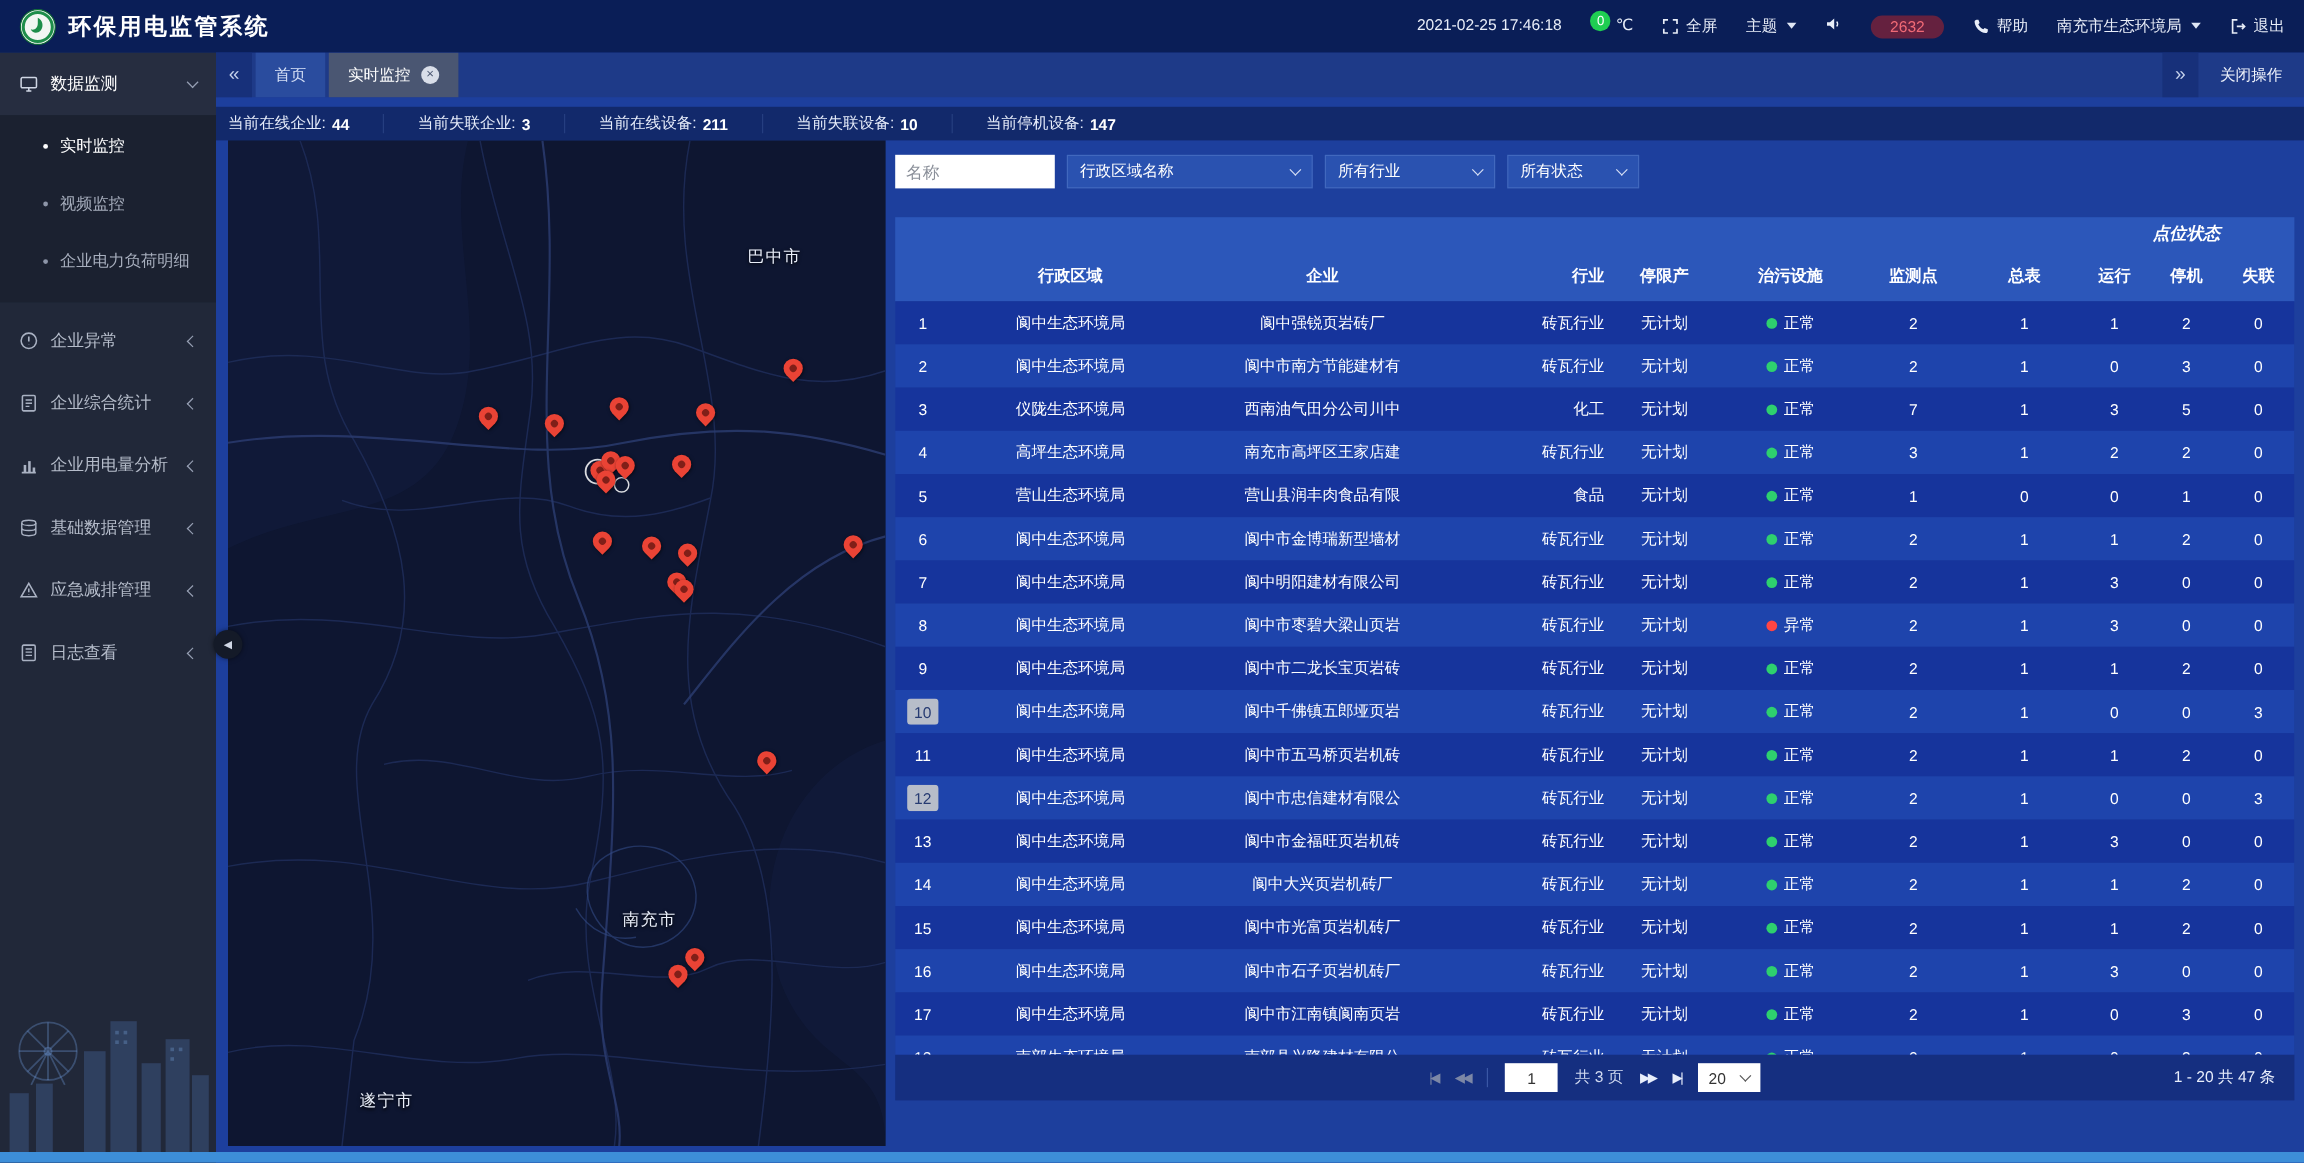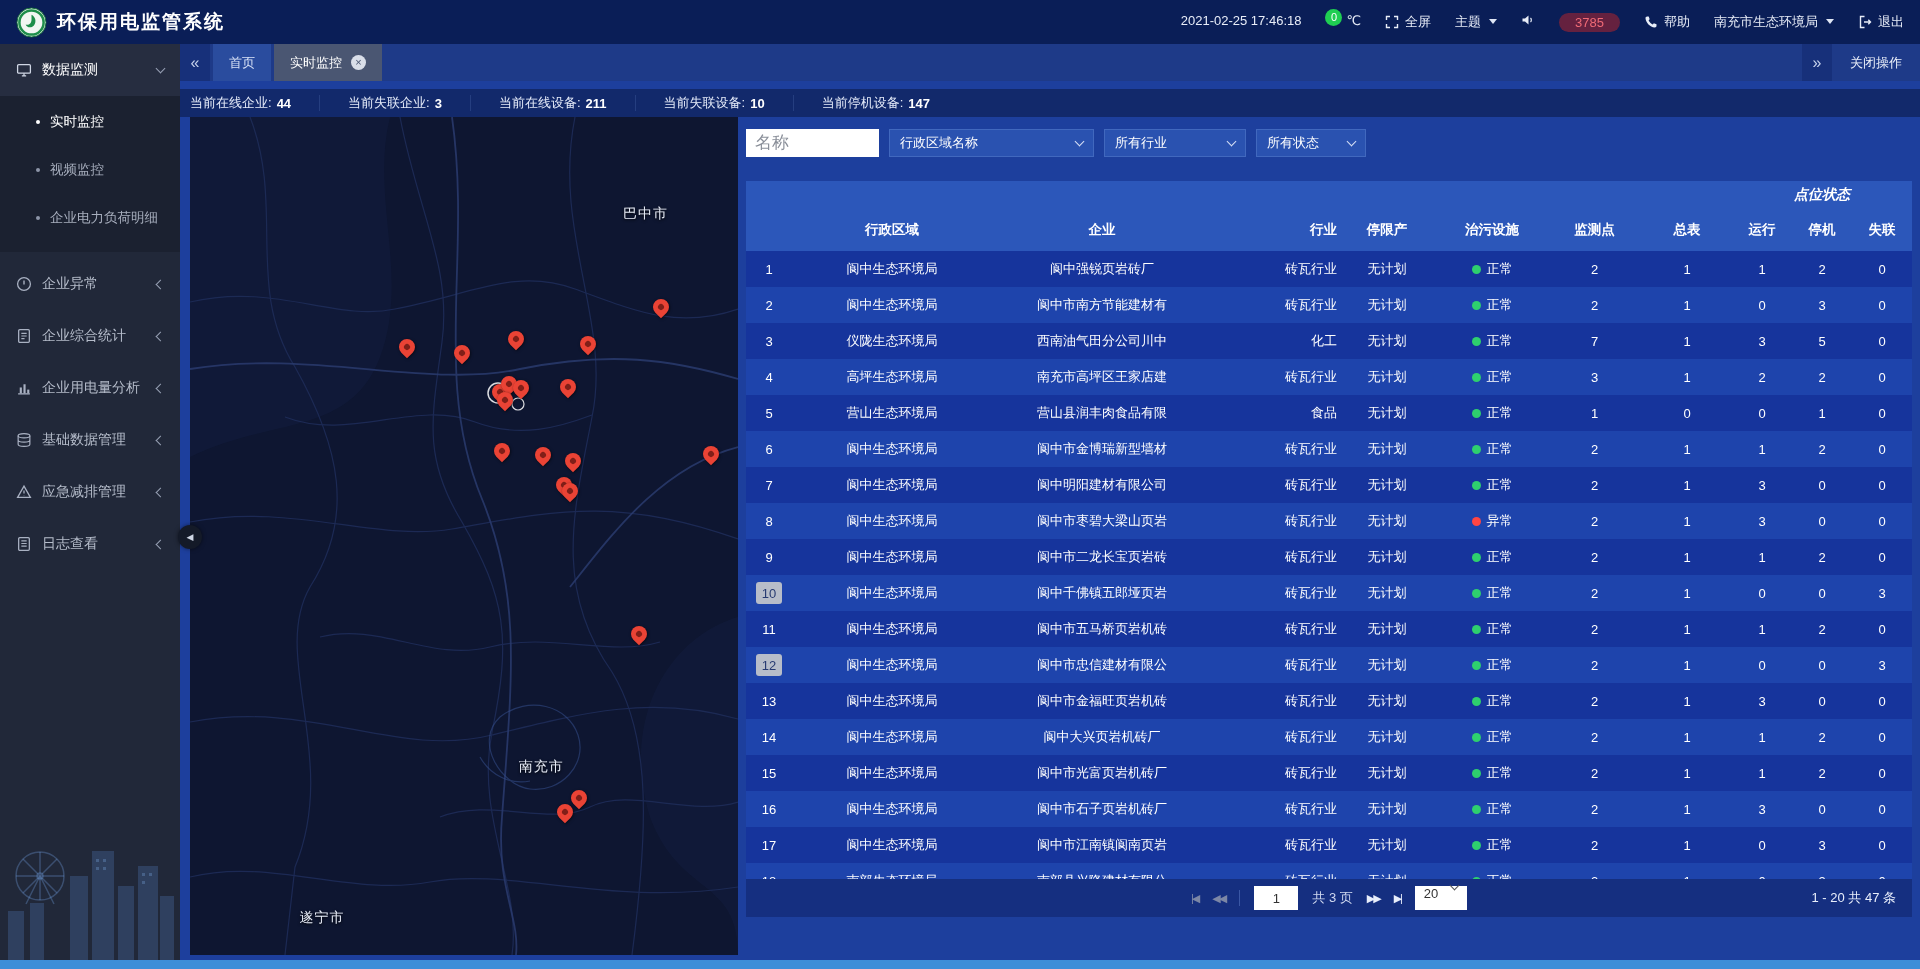--- a/index.html
+++ b/index.html
@@ -62,21 +62,21 @@
   .map-bg { position:absolute; inset:0; width:100%; height:100%; }
   .map-layer { position:absolute; inset:0; }
   .pin { position:absolute; width:16px; height:16px; margin:-19px 0 0 -8px; background:#ea4335; border-radius:50% 50% 50% 0; transform:rotate(-45deg); box-shadow:0 1px 3px rgba(0,0,0,0.6); cursor:pointer; }
   .pin::after { content:''; position:absolute; width:6px; height:6px; background:#801f18; border-radius:50%; top:5px; left:5px; }
   .city-label { position:absolute; color:#e9eef9; font-size:14px; text-shadow:0 1px 3px #000; letter-spacing:1px; }
   .collapse-handle { position:absolute; left:-2px; top:408px; width:24px; height:24px; border-radius:50%; background:#141a28; color:#cfd6e4; display:flex; align-items:center; justify-content:center; font-size:9px; cursor:pointer; z-index:6; box-shadow:0 0 4px rgba(0,0,0,0.5); }
 
   
   .right-panel { flex:1; margin-left:8px; display:flex; flex-direction:column; min-width:0; }
   .filters { display:flex; gap:10px; margin-top:12px; height:28px; flex:none; }
-  .name-input { width:133px; height:28px; background:#fff; border:none; outline:none; padding:0 9px; font-size:17px; color:#444; font-family:inherit; }
+  .name-input { width:133px; height:28px; background:#fff; border:none; outline:none; padding:0 9px; font-size:14px; color:#444; font-family:inherit; }
   .name-input::placeholder { color:#8a8f99; }
   .select { height:28px; background:#2a52b0; color:#fff; display:flex; align-items:center; justify-content:space-between; padding:0 10px; font-size:13px; cursor:pointer; border:1px solid rgba(150,180,240,0.22); }
   .w200 { width:205px; } .w150 { width:142px; } .w110 { width:110px; }
   .sel-caret { display:inline-block; width:7px; height:7px; border-right:1.6px solid #d7e0f5; border-bottom:1.6px solid #d7e0f5; transform:rotate(45deg); margin-top:-4px; margin-left:8px; flex:none; }
   .sel-caret.dark { border-color:#555; }
 
   .thead { margin-top:24px; background:#2c57ba; color:#fff; flex:none; }
   .thead-top { height:28px; display:flex; align-items:center; }
   .thead-spacer { width:986px; }
   .thead-group { width:180px; text-align:center; font-style:italic; font-weight:bold; font-size:14px; }
@@ -91,21 +91,21 @@
   .trow.alt { background:#1e44ac; }
   .num-badge { display:inline-flex; align-items:center; justify-content:center; min-width:26px; height:22px; background:#b7bdc9; color:#273b72; border-radius:3px; padding:0 4px; }
   .fdot { display:inline-block; width:9px; height:9px; border-radius:50%; margin-right:6px; vertical-align:-1px; }
   .fdot.g { background:#2ed06e; } .fdot.r { background:#ff4543; }
 
   .pagination { height:38px; background:#152f80; display:flex; align-items:center; justify-content:center; gap:14px; color:#cfd8ef; font-size:13px; position:relative; flex:none; }
   .pg-btn { cursor:pointer; letter-spacing:-2px; font-size:11px; color:#e8eefb; }
   .pg-btn.disabled { color:#7c87a6; }
   .pg-divider { width:1px; height:16px; background:#3a57a5; }
   .pg-input { width:44px; height:24px; background:#fff; border:none; outline:none; text-align:center; color:#333; font-size:13px; font-family:inherit; }
-  .pg-size { width:52px; height:24px; background:#fff; color:#333; display:flex; justify-content:center; gap:5px; font-size:13px; cursor:pointer; }
+  .pg-size { width:52px; height:24px; background:#fff; color:#333; display:flex; align-items:center; justify-content:center; gap:5px; font-size:13px; cursor:pointer; }
   .pg-range { position:absolute; right:16px; color:#e8eefb; }
 
   .bottom-strip { position:absolute; left:0; right:0; bottom:0; height:9px; background:#3d8ed8; z-index:10; }
 </style>
 </head>
 <body>
 
 <div class="page">
 
   <header class="topbar">
@@ -133,21 +133,21 @@
       <span class="hitem">
         <span>主题</span>
           <i class="caret"></i>
       </span>
       <span class="hitem">
         <svg width="14" height="14" viewBox="0 0 14 14">
           <path d="M7.5 2.5 L4 5.5 H1.5 V8.5 H4 L7.5 11.5 Z" fill="#e8edf8"></path>
           <path d="M9.5 5 C10.6 5.9 10.6 8.1 9.5 9" fill="none" stroke="#e8edf8" stroke-width="1.2"></path>
         </svg>
       </span>
-      <span class="alarm-pill">3785</span>
+      <span class="alarm-pill">2632</span>
       <span class="hitem">
         <svg width="14" height="14" viewBox="0 0 14 14">
           <path d="M3.2 1.5 C2.2 1.5 1.4 2.3 1.5 3.3 C1.9 8 6 12.1 10.7 12.5 C11.7 12.6 12.5 11.8 12.5 10.8 V9.3 L9.8 8.3 L8.8 9.4 C7 8.7 5.3 7 4.6 5.2 L5.7 4.2 L4.7 1.5 Z" fill="#e8edf8"></path>
         </svg>
         <span>帮助</span>
       </span>
       <span class="hitem">
         <span>南充市生态环境局</span>
           <i class="caret"></i>
       </span>

